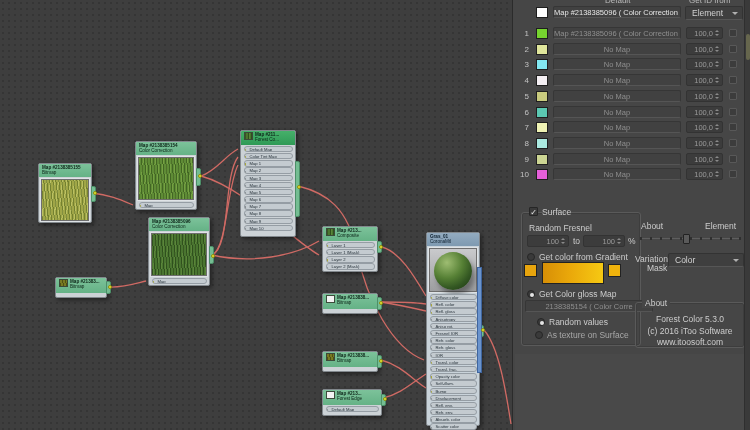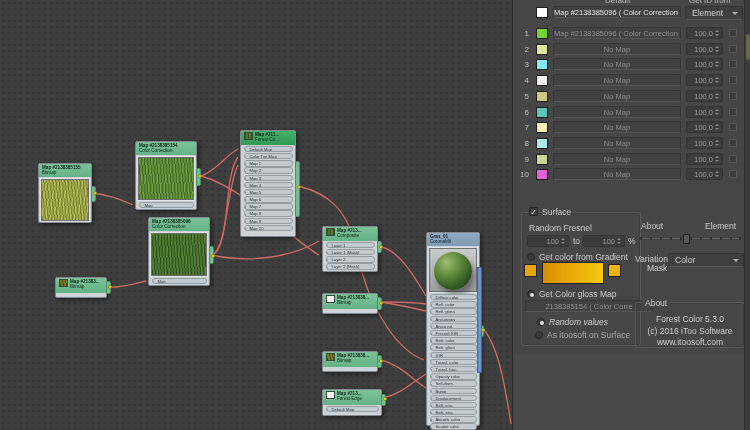--- a/index.html
+++ b/index.html
@@ -478,23 +478,23 @@
 
   <span class="gradswatch" style="left: 11px; top: 264px; background: rgb(232, 165, 14);"></span>
   <span class="gradbar" style="left:29px; top:262px; width:62px;"></span>
   <span class="gradswatch" style="left: 95px; top: 264px; background: rgb(240, 179, 12);"></span>
 
   <span class="radio sel" style="left:14px; top:290px;"></span>
   <span class="lbl" style="left:26px; top:289px;">Get Color gloss Map</span>
   <button class="mapbtn" style="left:12px; top:300px; width:128px; position:absolute;">2138385154  ( Color Corre</button>
 
   <span class="radio sel" style="left:24px; top:318px;"></span>
-  <span class="lbl" style="left:36px; top:317px;font-style:italic;">Random values</span>
+  <span class="lbl" style="left:36px; top:317px;">Random values</span>
   <span class="radio" style="left:22px; top:331px;"></span>
-  <span class="lbl dim" style="left:34px; top:330px;">As itoosoft on Surface</span>
+  <span class="lbl dim" style="left:34px; top:330px;">As texture on Surface</span>
 
   <span class="lbl" style="left:128px; top:221px;">About</span>
   <span class="lbl" style="left:192px; top:221px;">Element</span>
   <div class="slider" style="left:127px; top:234px; width:100px;">
     <div class="track"></div>
     <div class="tick" style="left:0%"></div>
       <div class="tick" style="left:10%"></div>
     <div class="tick" style="left:20%"></div>
       <div class="tick" style="left:30%"></div>
     <div class="tick" style="left:40%"></div>

